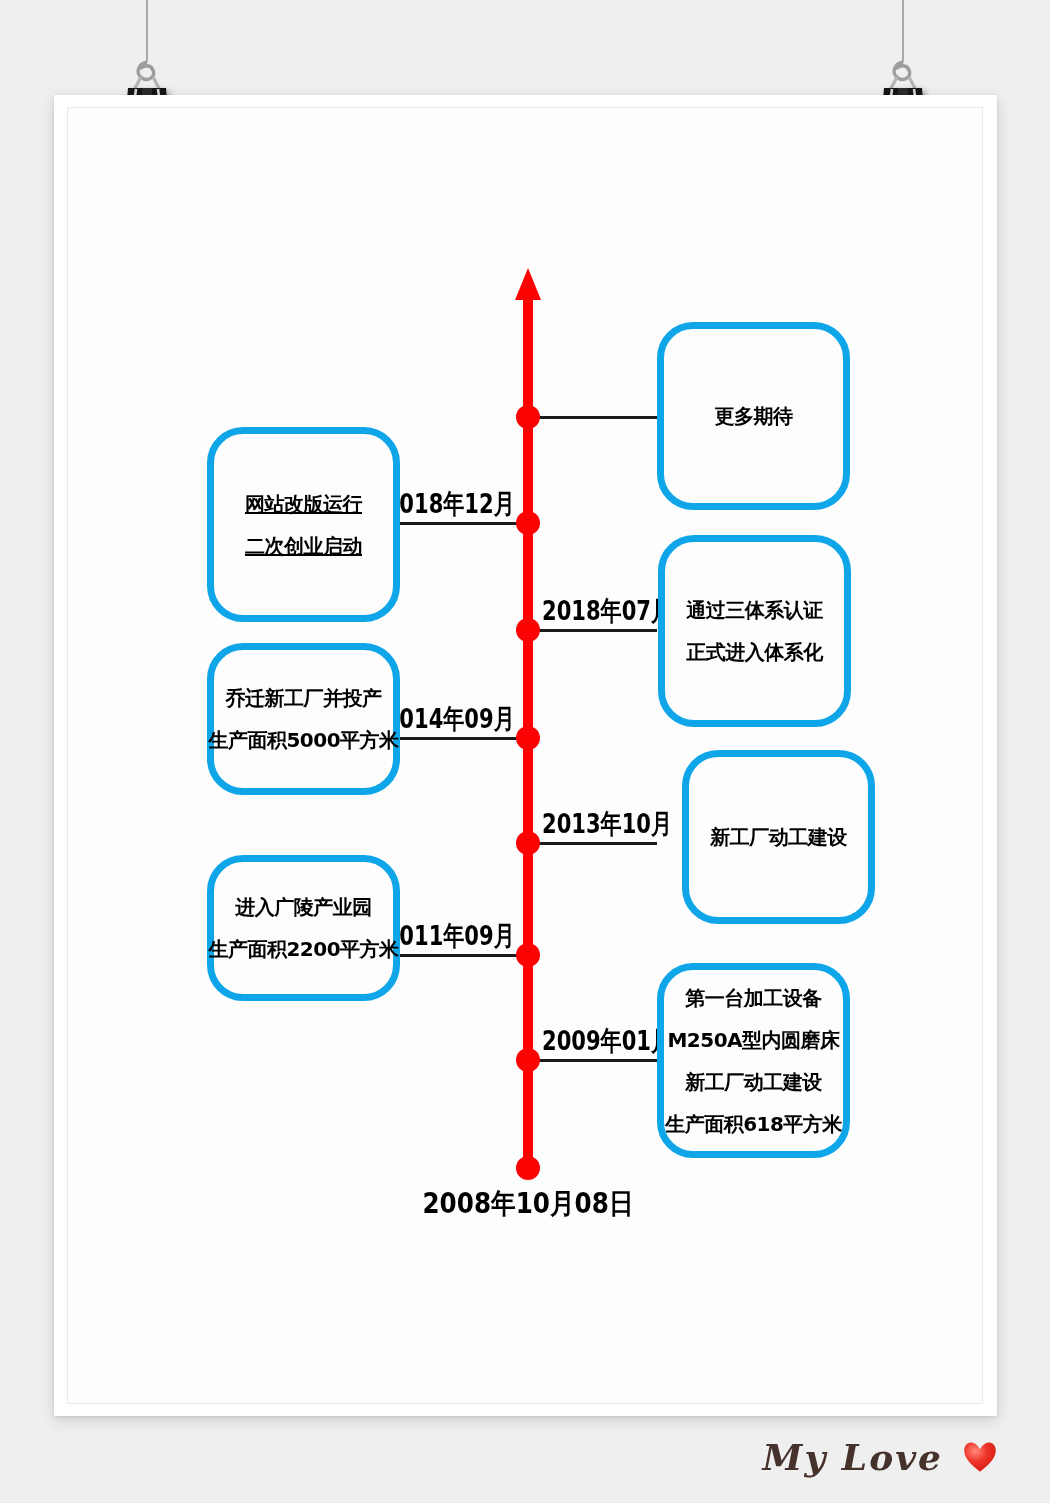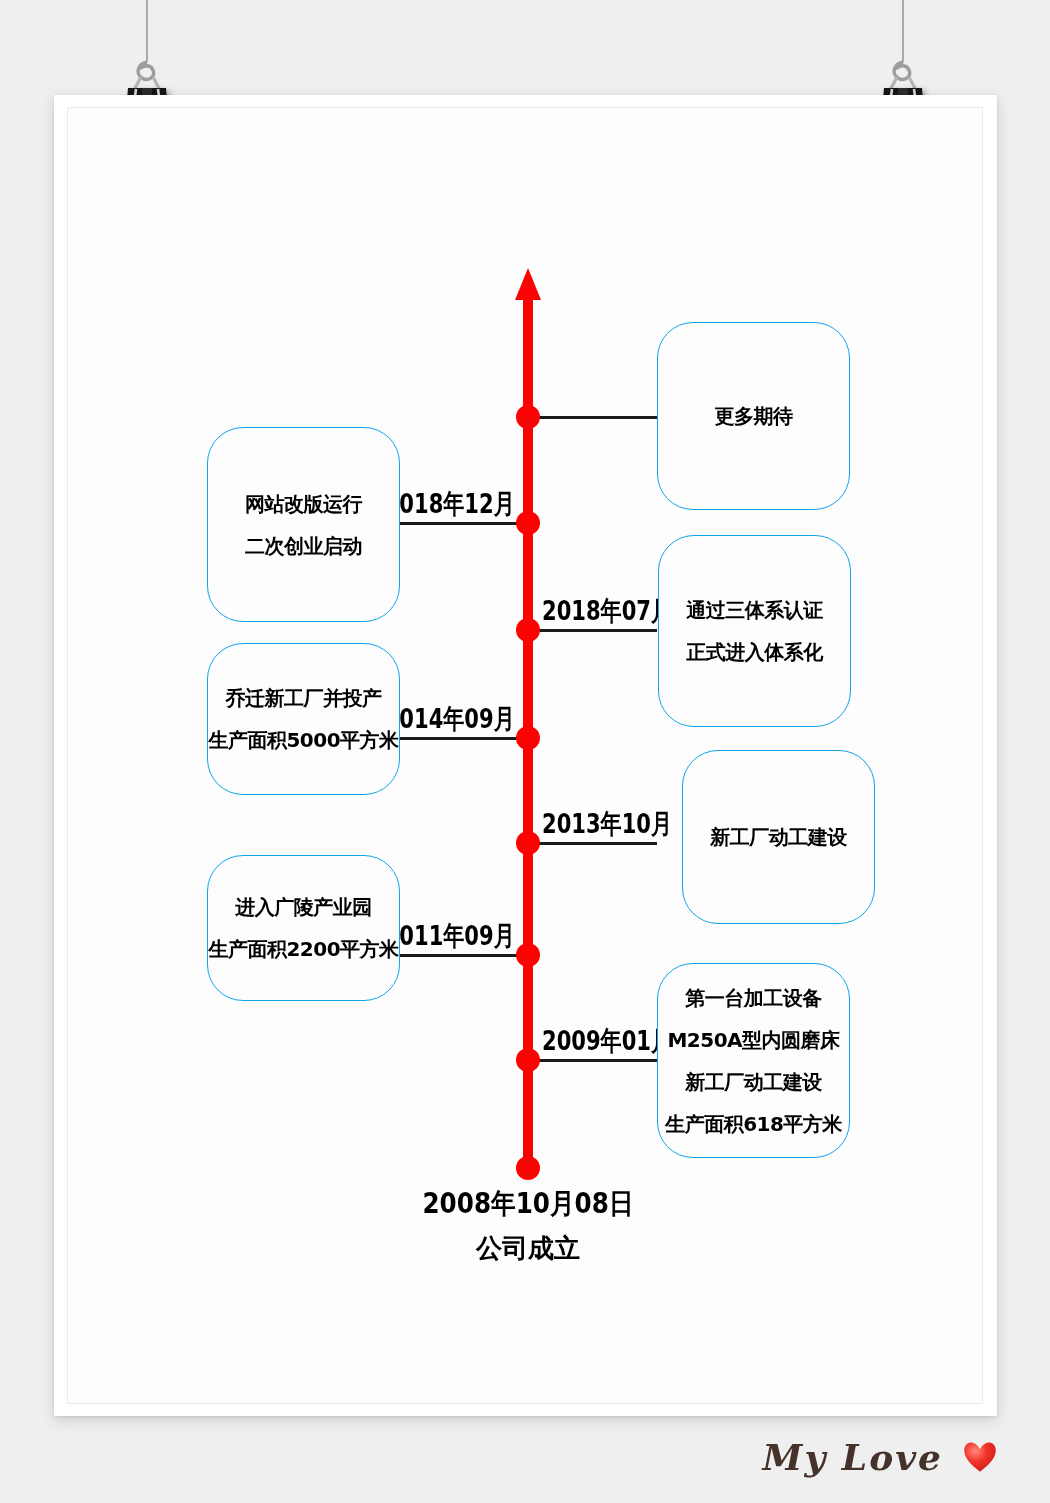--- a/index.html
+++ b/index.html
@@ -43,21 +43,21 @@
   
   .date{
     position:absolute;font-weight:700;font-size:27px;color:#000;
     white-space:nowrap;line-height:34px;
   }
   .date.l{transform:scaleX(0.78);transform-origin:right bottom;text-align:right;}
   .date.r{transform:scaleX(0.78);transform-origin:left bottom;text-align:left;}
 
   
   .box{
-    position:absolute;width:193px;border:1px solid #0ea5e9;border-radius:36px;
+    position:absolute;width:193px;border:7px solid #0ea5e9;border-radius:36px;
     background:#fdfdfd;display:flex;flex-direction:column;
     align-items:center;justify-content:center;box-sizing:border-box;
   }
   .box .tline{
     font-size:20px;font-weight:700;color:#000;line-height:42px;
     white-space:nowrap;letter-spacing:-0.5px;
   }
 
   
   .founding{
@@ -129,21 +129,21 @@
 <div class="date r" style="left:542px;top:594px;">2018年07月</div>
 <div class="date l" style="right:535px;top:702px;">2014年09月</div>
 <div class="date r" style="left:542px;top:807px;">2013年10月</div>
 <div class="date l" style="right:535px;top:919px;">2011年09月</div>
 <div class="date r" style="left:542px;top:1024px;">2009年01月</div>
 
 <div class="box" style="left:657px;top:322px;height:188px;">
   <div class="tline">更多期待</div>
 </div>
 
-<div class="box" style="left:207px;top:427px;height:195px;">
+<div class="box" style="left:207px;top:427px;height:195px;text-decoration:underline;">
   <div class="tline">网站改版运行</div>
   <div class="tline">二次创业启动</div>
 </div>
 
 <div class="box" style="left:658px;top:535px;height:192px;">
   <div class="tline">通过三体系认证</div>
   <div class="tline">正式进入体系化</div>
 </div>
 
 <div class="box" style="left:207px;top:643px;height:152px;">
@@ -162,21 +162,20 @@
 
 <div class="box" style="left:657px;top:963px;height:195px;">
   <div class="tline">第一台加工设备</div>
   <div class="tline">M250A型内圆磨床</div>
   <div class="tline">新工厂动工建设</div>
   <div class="tline">生产面积618平方米</div>
 </div>
 
 <div class="abs founding">
   <div class="f-date">2008年10月08日</div>
-  <div class="f-label">公司成立</div>
 </div>
 
 <div class="signature">
   <span class="sig-text">My Love</span>
   <svg width="36" height="34" viewBox="0 0 32 30">
     <defs>
       <radialGradient id="hg" cx="35%" cy="30%" r="80%">
         <stop offset="0%" stop-color="#ff8a7a"></stop>
         <stop offset="45%" stop-color="#f0352a"></stop>
         <stop offset="100%" stop-color="#cf1710"></stop>

